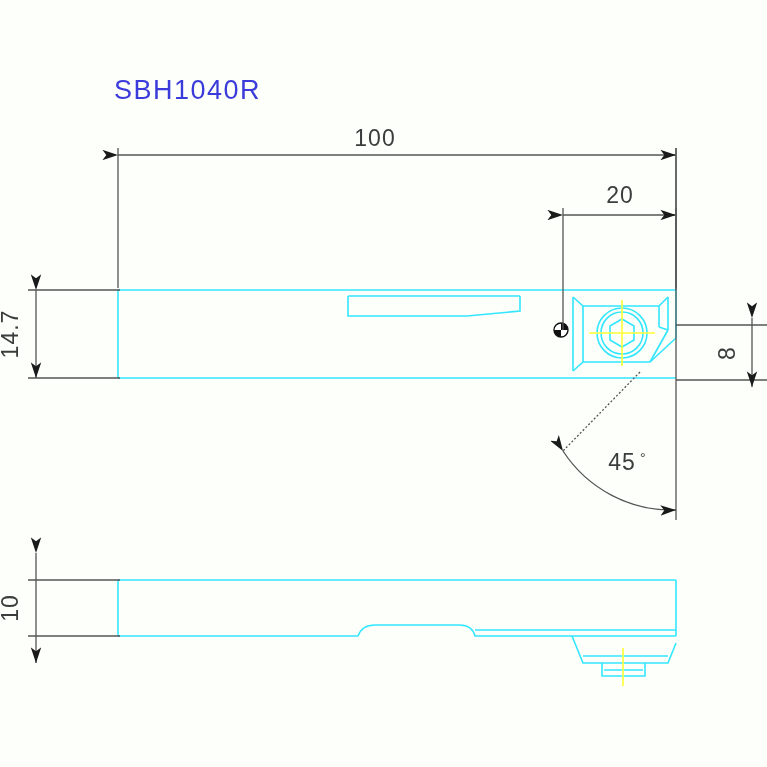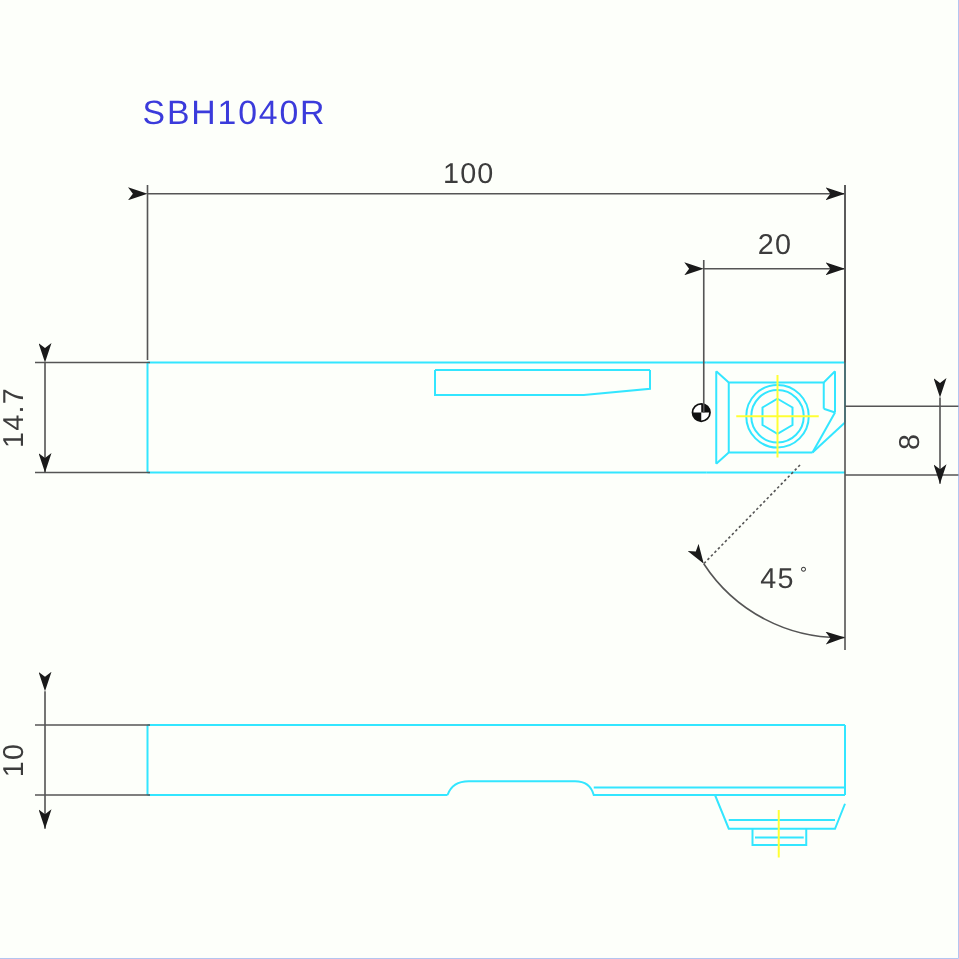--- a/index.html
+++ b/index.html
@@ -10,21 +10,21 @@
   body {
     width: 767px;
     height: 767px;
     font-family: "Liberation Sans", sans-serif;
     overflow: hidden;
   }
   #drawing-canvas {
     position: relative;
     width: 767px;
     height: 767px;
-    background: #1d4ed8;
+    background: #f9a8d4;
     text-align: center;
   }
   svg#cad-svg {
     display: block;
     width: 767px;
     height: 767px;
   }
   .dim-text {
     font-family: "Liberation Sans", sans-serif;
     font-size: 23px;

